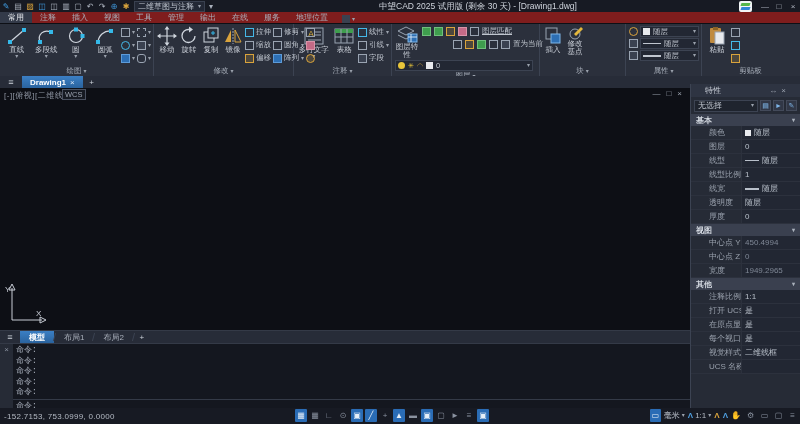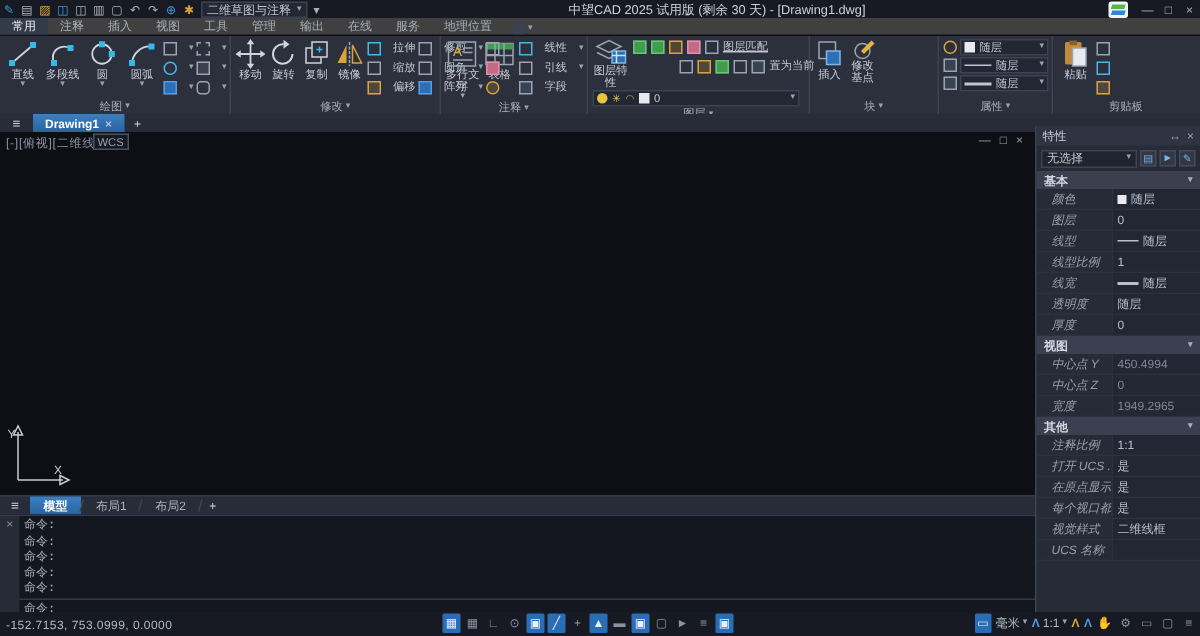--- a/index.html
+++ b/index.html
@@ -13,36 +13,36 @@
   .qat-ic.amber { color:#d9a33c; } .qat-ic.blue { color:#3f9be0; } .qat-ic.gray { color:#aab1bc; }
   #ws-combo { height:11px; background:#232835; border:1px solid #3a4150; display:flex; align-items:center; padding:0 3px; margin-left:2px; color:#bfc5cf; gap:4px; }
   #tb-title { flex:1; text-align:center; color:#cdd2da; font-size:8.5px; white-space:nowrap; overflow:hidden; }
   #zw-logo { width:13px; height:11px; background:#f2f5f7; border-radius:2px; position:relative; margin-right:6px; }
   #zw-logo i { position:absolute; left:2px; width:9px; height:3px; }
   #zw-logo i.g { top:2px; background:#55b64b; transform:skewX(-18deg); }
   #zw-logo i.b { top:6px; background:#2f86d6; transform:skewX(-18deg); }
   .winbtn { width:14px; height:11px; display:flex; align-items:center; justify-content:center; color:#aeb4bf; font-size:8px; }
 
   
-  #ribbontabs { left:0; top:12px; width:800px; height:11px; background:#404040; display:flex; align-items:flex-end; font-size:8px; color:#a8afba; }
+  #ribbontabs { left:0; top:12px; width:800px; height:11px; background:#7f1d1d; display:flex; align-items:flex-end; font-size:8px; color:#a8afba; }
   .rtab { padding:0 8px; display:flex; align-items:center; }
   .rtab.active { background:#333a49; color:#e8ebef; }
   #rtab-extra { display:flex; align-items:center; gap:2px; padding:0 6px; color:#9aa1ac; }
   #rtab-extra .sq { width:8px; height:8px; background:#3a4150; display:inline-block; }
 
   
   #ribbon { left:0; top:24px; width:800px; height:52px; background:#2b303c; display:flex; }
   .panel { height:52px; border-right:1px solid #3c4352; display:flex; flex-direction:column; }
   .pbody { flex:1; display:flex; padding:2px 2px 0 3px; gap:2px; }
   .plabel { height:10px; display:flex; align-items:center; justify-content:center; gap:2px; font-size:7.5px; color:#a7aeb9; }
   .bigbtn { width:31px; display:flex; flex-direction:column; align-items:center; font-size:7.5px; color:#c7ccd5; line-height:8px; text-align:center; }
   .bigbtn svg { display:block; }
   .chv { font-size:6px; color:#9aa1ac; line-height:5px; }
   .scol { display:flex; flex-direction:column; justify-content:flex-start; gap:1px; }
-  .srow { display:flex; align-items:center; gap:8px; height:12px; font-size:7.5px; color:#c0c6cf; white-space:nowrap; }
+  .srow { display:flex; align-items:center; gap:2px; height:12px; font-size:7.5px; color:#c0c6cf; white-space:nowrap; }
   .mini { width:9px; height:9px; border:1px solid #9aa4b2; display:inline-block; position:relative; flex:none; }
   .mini.cy { border-color:#45b8e8; } .mini.yl { border-color:#d9a33c; background:#d9a33c33; }
   .mini.bl { background:#2d6fb4; border-color:#5d9bd8; } .mini.pk { background:#c46a86; border-color:#d893a8; }
   .mini.gr { background:#3f9e4e; border-color:#6fc07c; }
   .mini.dk { background:#3a4150; }
   .combo { height:11px; background:#222733; border:1px solid #3c4352; display:flex; align-items:center; font-size:7.5px; color:#c0c6cf; padding:0 2px; gap:3px; }
   .lineglyph { display:inline-block; width:18px; height:0; border-top:1px solid #c0c6cf; }
   .lineglyph.thick { border-top-width:2px; }
   .swatch { width:7px; height:7px; background:#e8eaee; display:inline-block; flex:none; }
 
@@ -84,31 +84,31 @@
   #st-icons { position:absolute; left:295px; top:409px; display:flex; gap:2px; }
   .stic { width:12px; height:13px; display:flex; align-items:center; justify-content:center; font-size:8px; color:#8a92a0; border-radius:1px; }
   .stic.on { background:#2a6cb5; color:#e8f0f8; }
   #st-right { position:absolute; right:2px; top:409px; display:flex; align-items:center; gap:3px; font-size:8px; color:#b4bac4; }
   #st-right .stic { width:11px; }
   .stgrp { display:flex; align-items:center; gap:2px; }
   .person { color:#4f9fe0; font-weight:bold; } .person.yl { color:#d9a33c; }
 
   
   #palette { left:690px; top:84px; width:110px; height:324px; background:#262b36; border-left:1px solid #3c4352; display:flex; flex-direction:column; font-size:8px; }
-  #pal-title { height:13px; background:#2e3442; display:flex; align-items:center; padding:0 4px; color:#ccd1da; }
+  #pal-title { height:13px; background:#2e3442; display:flex; align-items:center; padding:0 14px; color:#ccd1da; }
   #pal-title .sp { flex:1; }
   #pal-title span.ic { color:#9aa1ad; margin-left:4px; }
   #pal-combo-row { height:17px; display:flex; align-items:center; gap:2px; padding:0 3px; }
   #pal-combo { flex:1; height:12px; background:#1f242e; border:1px solid #3c4352; display:flex; align-items:center; padding:0 3px; color:#c3c9d2; gap:2px; }
   #pal-combo .sp { flex:1; }
   .pal-tool { width:11px; height:11px; background:#313746; border:1px solid #434a5a; display:flex; align-items:center; justify-content:center; color:#7fb6e8; font-size:7px; }
   .sec-hdr { height:12px; background:#3a404f; display:flex; align-items:center; padding:0 5px; color:#d3d8e0; font-weight:bold; }
   .sec-hdr .sp { flex:1; } .sec-hdr .chv { color:#aab1bc; }
   .prow { height:14px; display:flex; align-items:center; border-bottom:1px solid #2c313d; }
-  .prow .lbl { width:50px; padding-left:10px; color:#99a0ac; white-space:nowrap; overflow:hidden;font-style:italic; }
+  .prow .lbl { width:50px; padding-left:18px; color:#99a0ac; white-space:nowrap; overflow:hidden; }
   .prow .val { flex:1; padding-left:3px; color:#b9c0ca; display:flex; align-items:center; gap:3px; border-left:1px solid #2c313d; height:100%; background:#222733; white-space:nowrap; overflow:hidden; }
   .prow.ro .val { color:#7f8795; }
   .vline { display:inline-block; width:14px; height:0; border-top:1px solid #b9c0ca; }
   .vswatch { width:6px; height:6px; background:#e8eaee; display:inline-block; }
 </style>
 </head>
 <body>
 
 <div id="titlebar" class="abs">
   <span class="qat-ic blue">✎</span>

